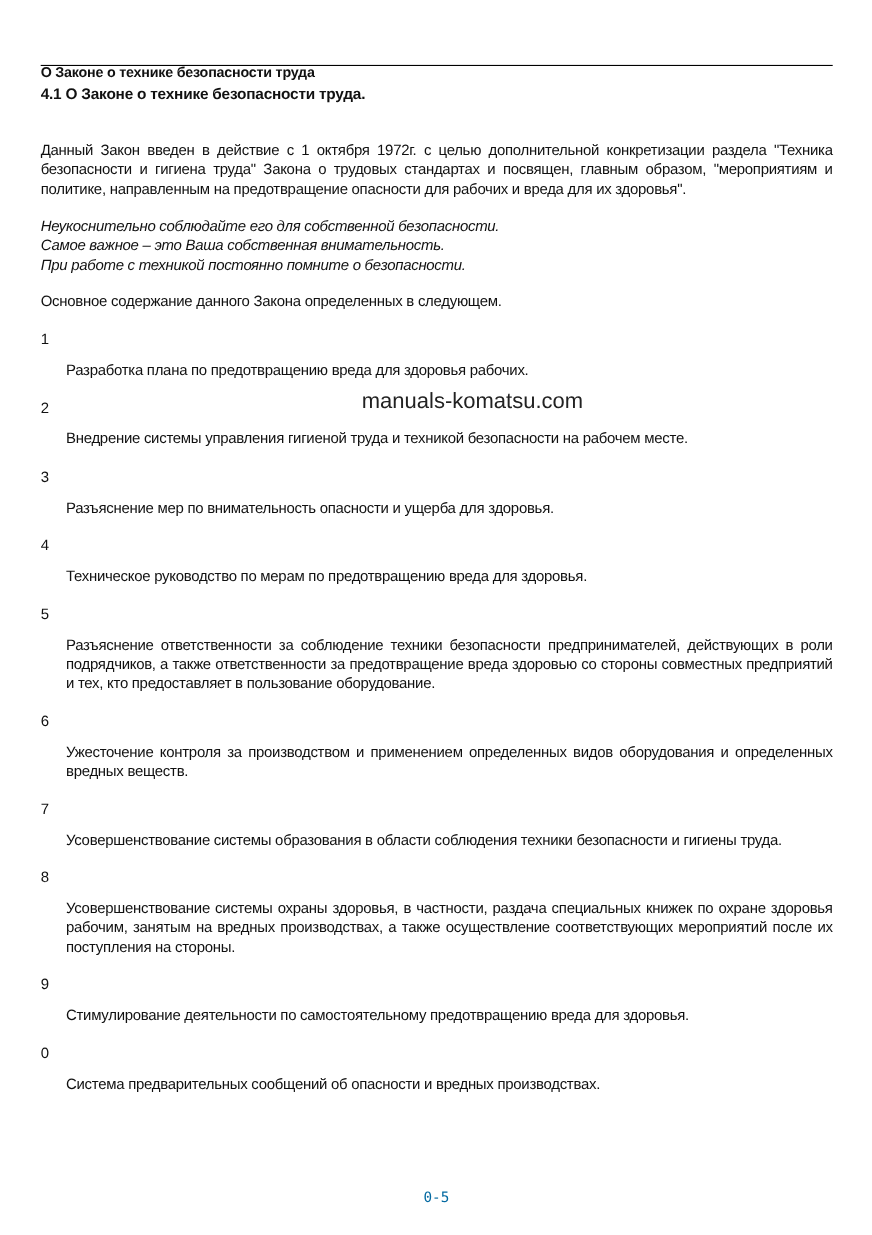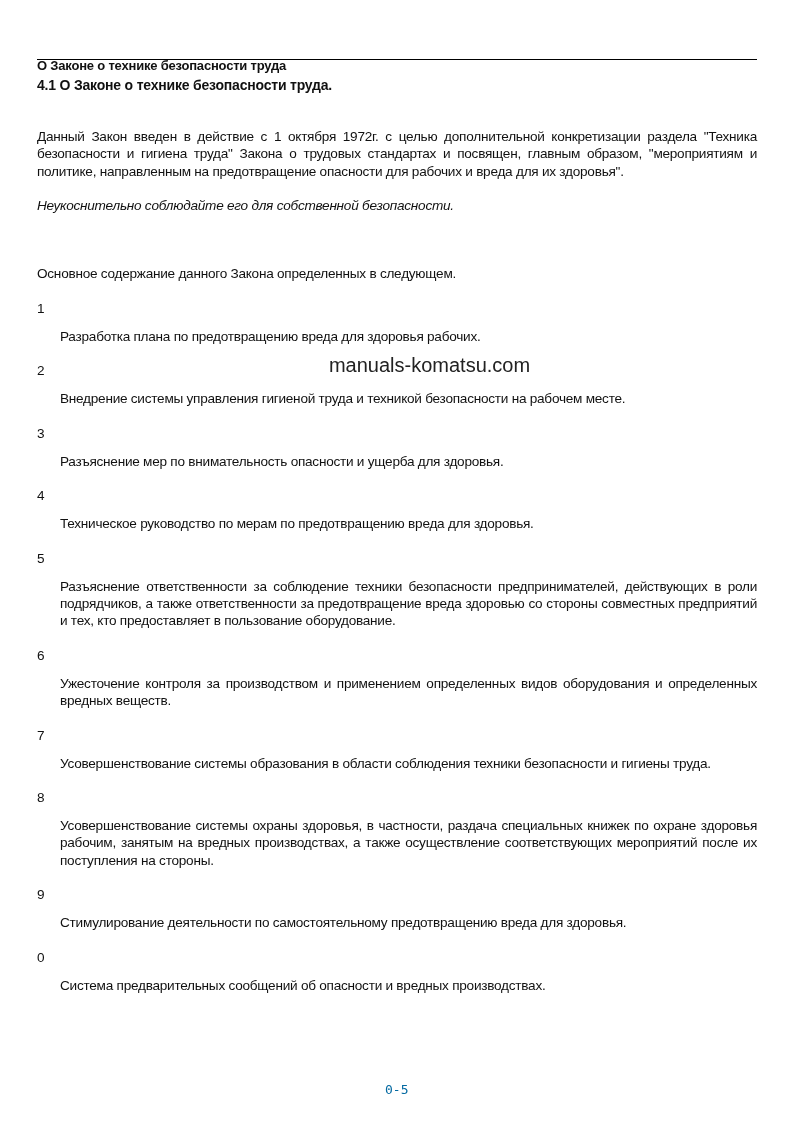--- a/index.html
+++ b/index.html
@@ -47,20 +47,22 @@
 
 <div class="header">О Законе о технике безопасности труда</div>
 <div class="header-rule"></div>
 
 <div class="section-title">4.1 О Законе о технике безопасности труда.</div>
 
 <div class="body-text p1">Данный Закон введен в действие с 1 октября 1972г. с целью дополнительной конкретизации раздела "Техника безопасности и гигиена труда" Закона о трудовых стандартах и посвящен, главным образом, "мероприятиям и политике, направленным на предотвращение опасности для рабочих и вреда для их здоровья".</div>
 
 <div class="body-text p2">
   <div>Неукоснительно соблюдайте его для собственной безопасности.</div>
+  <div>Самое важное – это Ваша собственная внимательность.</div>
+  <div>При работе с техникой постоянно помните о безопасности.</div>
 </div>
 
 <div class="body-text p3">Основное содержание данного Закона определенных в следующем.</div>
 
 <ul class="list">
   <li class="list-item li-1">
     <span class="num">1</span>
     <span class="text">Разработка плана по предотвращению вреда для здоровья рабочих.</span>
   </li>
   <li class="list-item li-gap">

